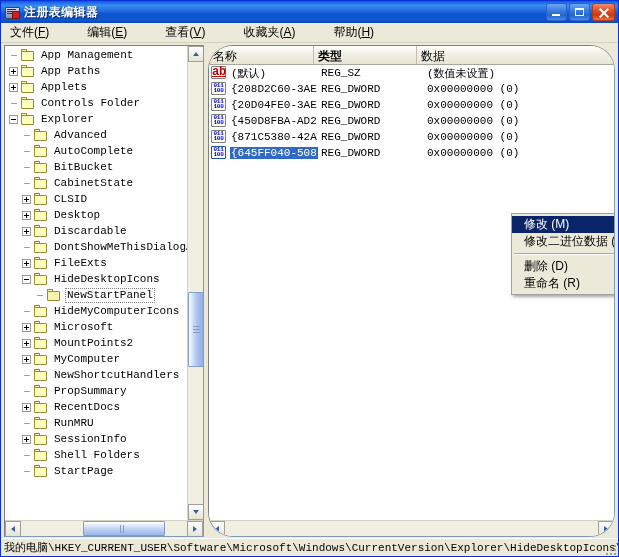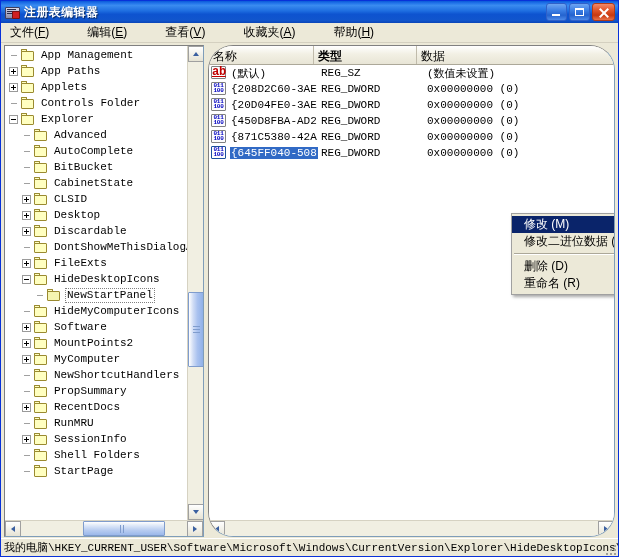--- a/index.html
+++ b/index.html
@@ -696,21 +696,21 @@
               </span>
               <span class="tlabel">HideMyComputerIcons</span>
             </div>
             <div class="tnode">
               <span class="ind" style="width: 17px;"></span>
               <span class="texp plus"></span>
               <span class="folder">
                 <span class="ft"></span>
                 <span class="fb"></span>
               </span>
-              <span class="tlabel">Software</span>
+              <span class="tlabel">Microsoft</span>
             </div>
             <div class="tnode">
               <span class="ind" style="width: 17px;"></span>
               <span class="texp plus"></span>
               <span class="folder">
                 <span class="ft"></span>
                 <span class="fb"></span>
               </span>
               <span class="tlabel">MountPoints2</span>
             </div>

